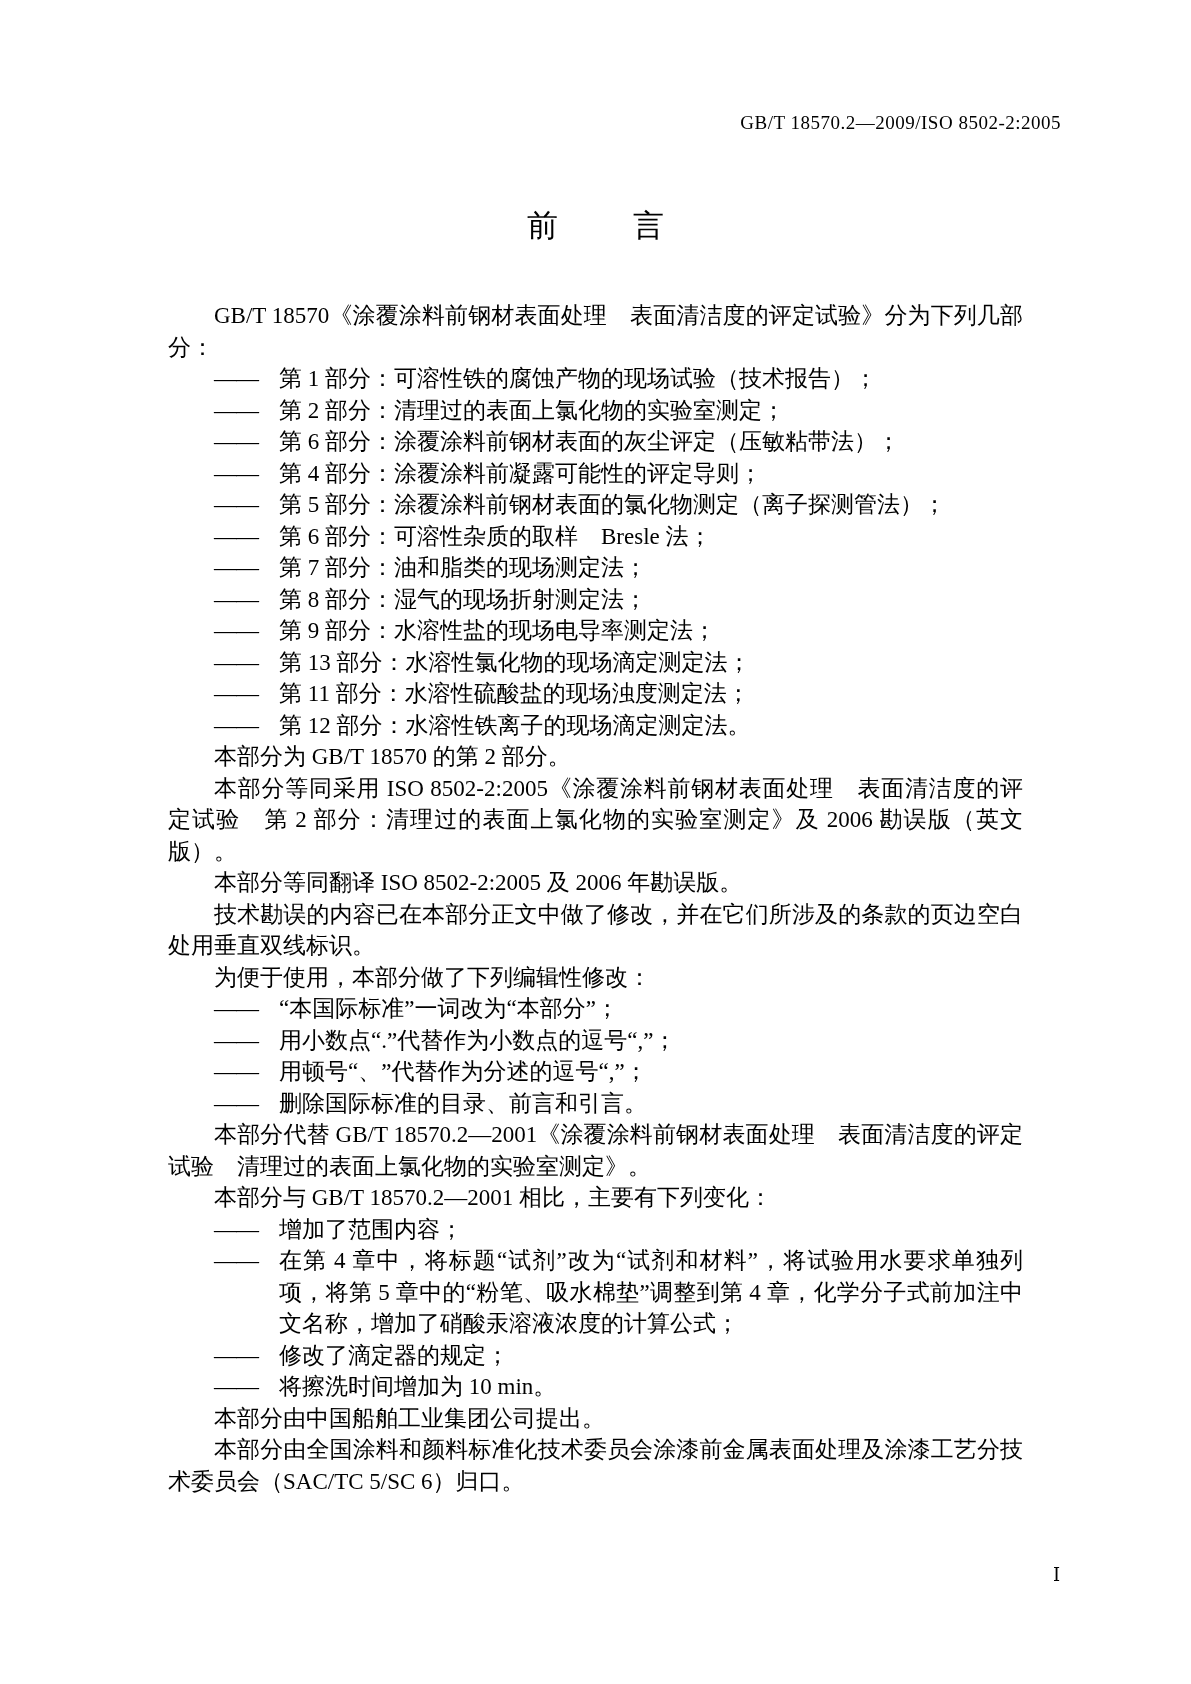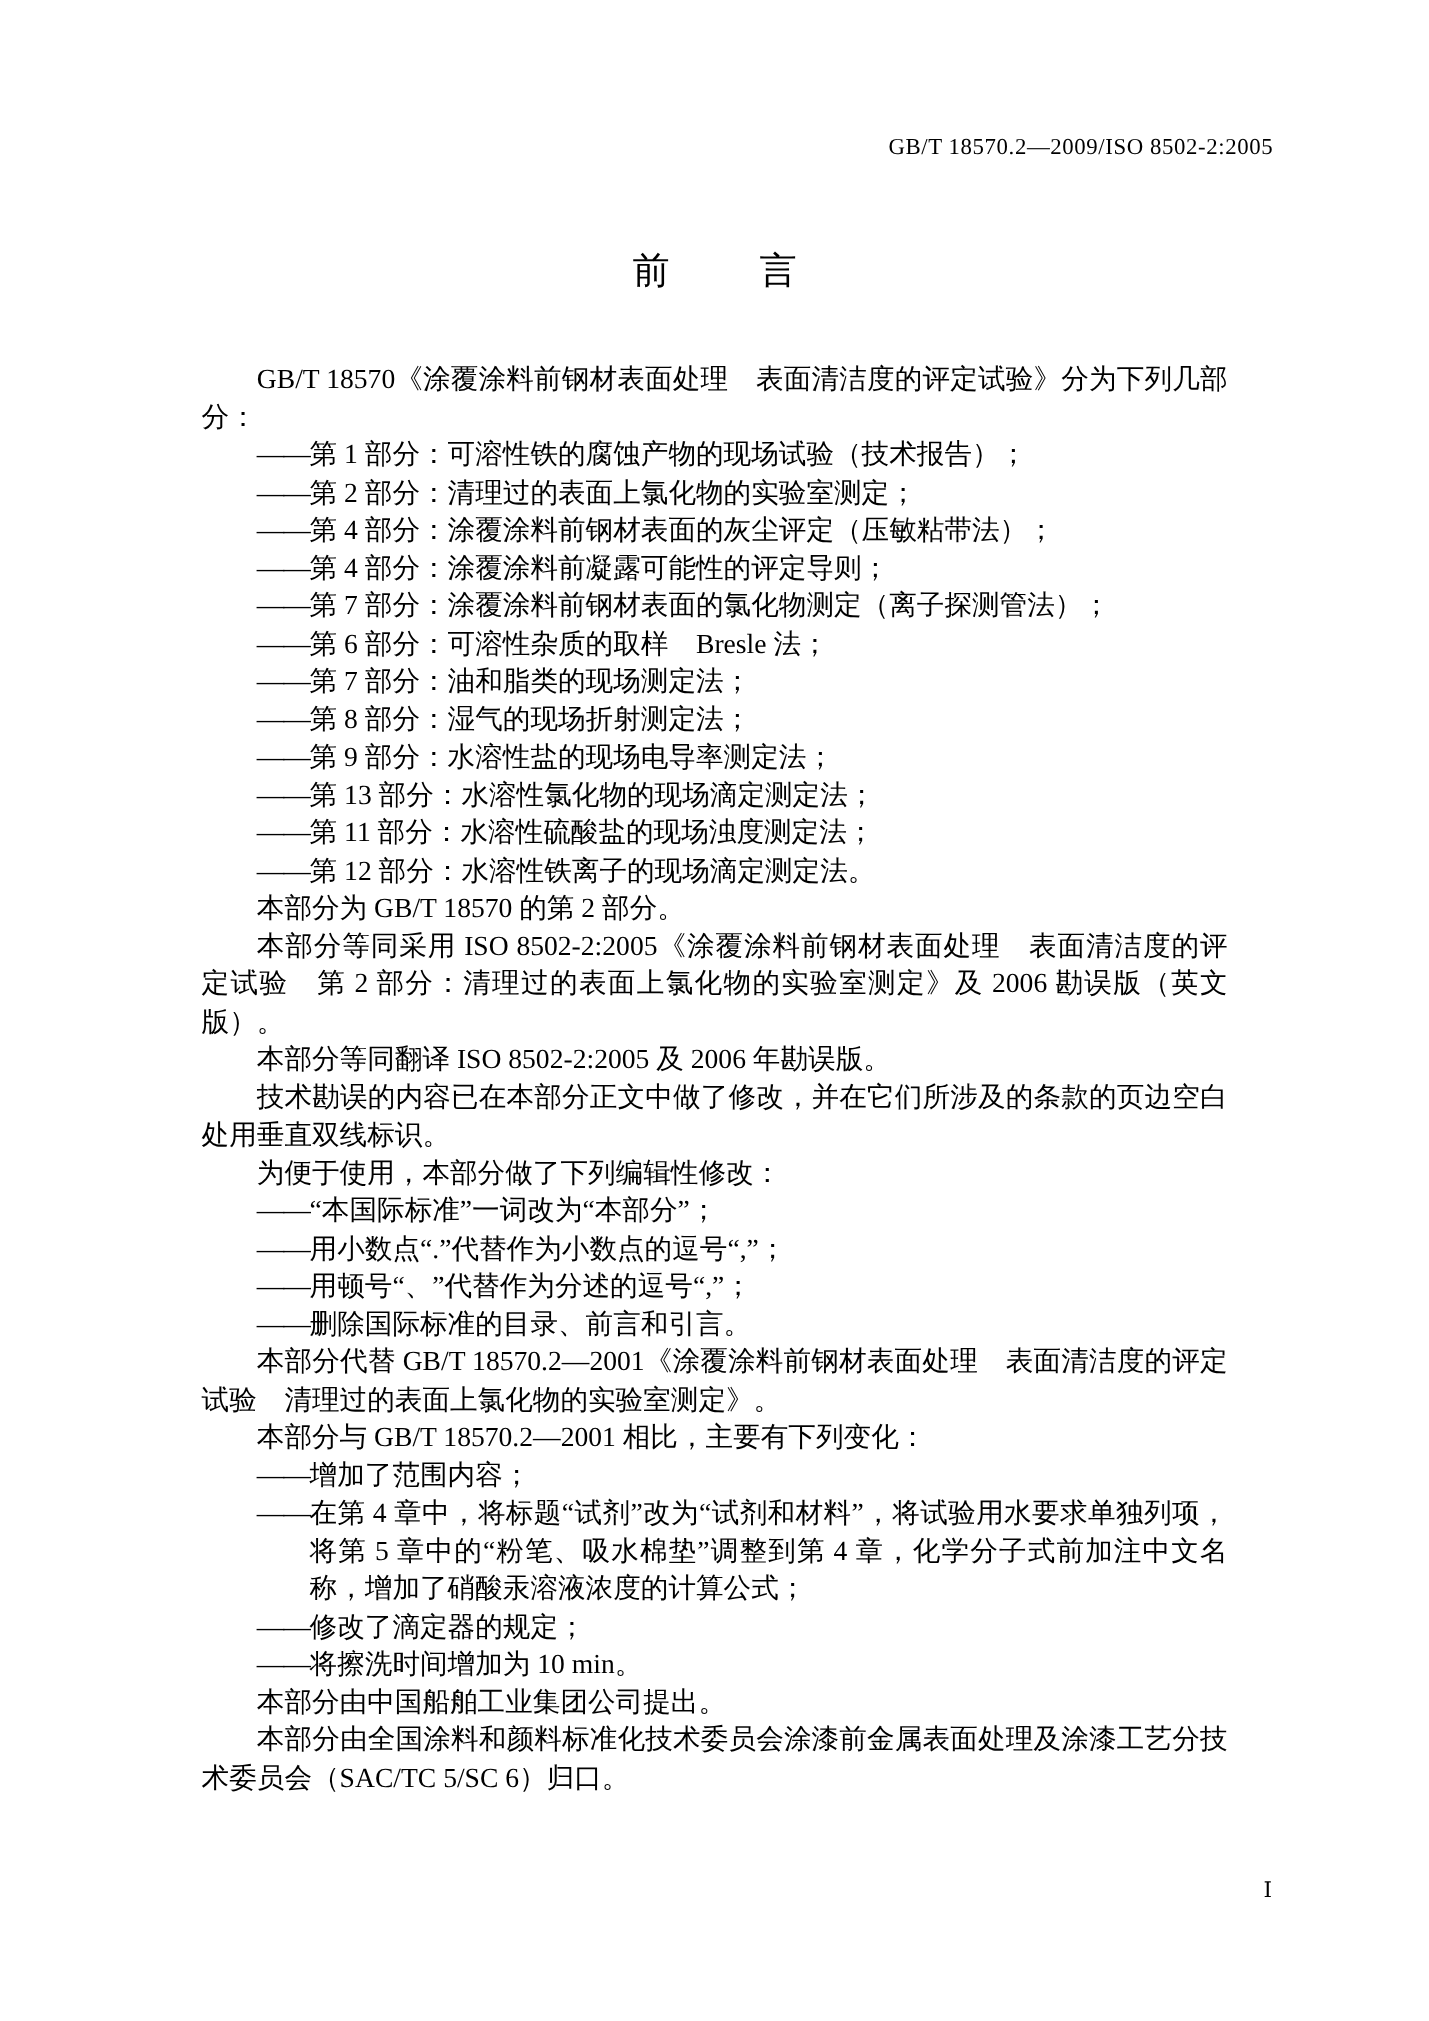--- a/index.html
+++ b/index.html
@@ -55,20 +55,21 @@
     padding-left: 2em;
     text-align: justify;
   }
   .dash-item .dash {
     flex: 0 0 auto;
     white-space: nowrap;
     letter-spacing: -1px;
   }
   .dash-item .dash-text {
     flex: 1 1 auto;
+    margin-left: 21px;
   }
   .dash-item.wrap .dash-text {
     text-indent: 0;
   }
   .footer-page {
     position: absolute;
     bottom: 98px;
     right: 131px;
     font-size: 18px;
   }
@@ -89,29 +90,29 @@
     <div class="dash-item">
       <span class="dash">——</span>
       <span class="dash-text">第 1 部分：可溶性铁的腐蚀产物的现场试验（技术报告）；</span>
     </div>
     <div class="dash-item">
       <span class="dash">——</span>
       <span class="dash-text">第 2 部分：清理过的表面上氯化物的实验室测定；</span>
     </div>
     <div class="dash-item">
       <span class="dash">——</span>
-      <span class="dash-text">第 4 部分：涂覆涂料前钢材表面的灰尘评定（压敏粘带法）；</span>
+      <span class="dash-text">第 6 部分：涂覆涂料前钢材表面的灰尘评定（压敏粘带法）；</span>
     </div>
     <div class="dash-item">
       <span class="dash">——</span>
       <span class="dash-text">第 4 部分：涂覆涂料前凝露可能性的评定导则；</span>
     </div>
     <div class="dash-item">
       <span class="dash">——</span>
-      <span class="dash-text">第 7 部分：涂覆涂料前钢材表面的氯化物测定（离子探测管法）；</span>
+      <span class="dash-text">第 5 部分：涂覆涂料前钢材表面的氯化物测定（离子探测管法）；</span>
     </div>
     <div class="dash-item">
       <span class="dash">——</span>
       <span class="dash-text">第 6 部分：可溶性杂质的取样　Bresle 法；</span>
     </div>
     <div class="dash-item">
       <span class="dash">——</span>
       <span class="dash-text">第 7 部分：油和脂类的现场测定法；</span>
     </div>
     <div class="dash-item">

